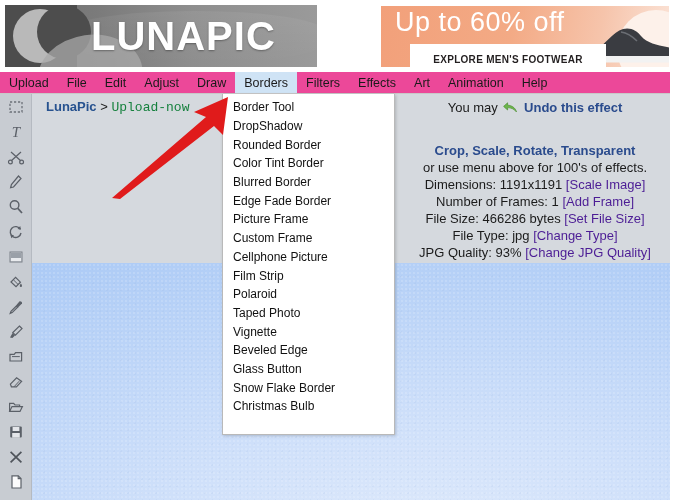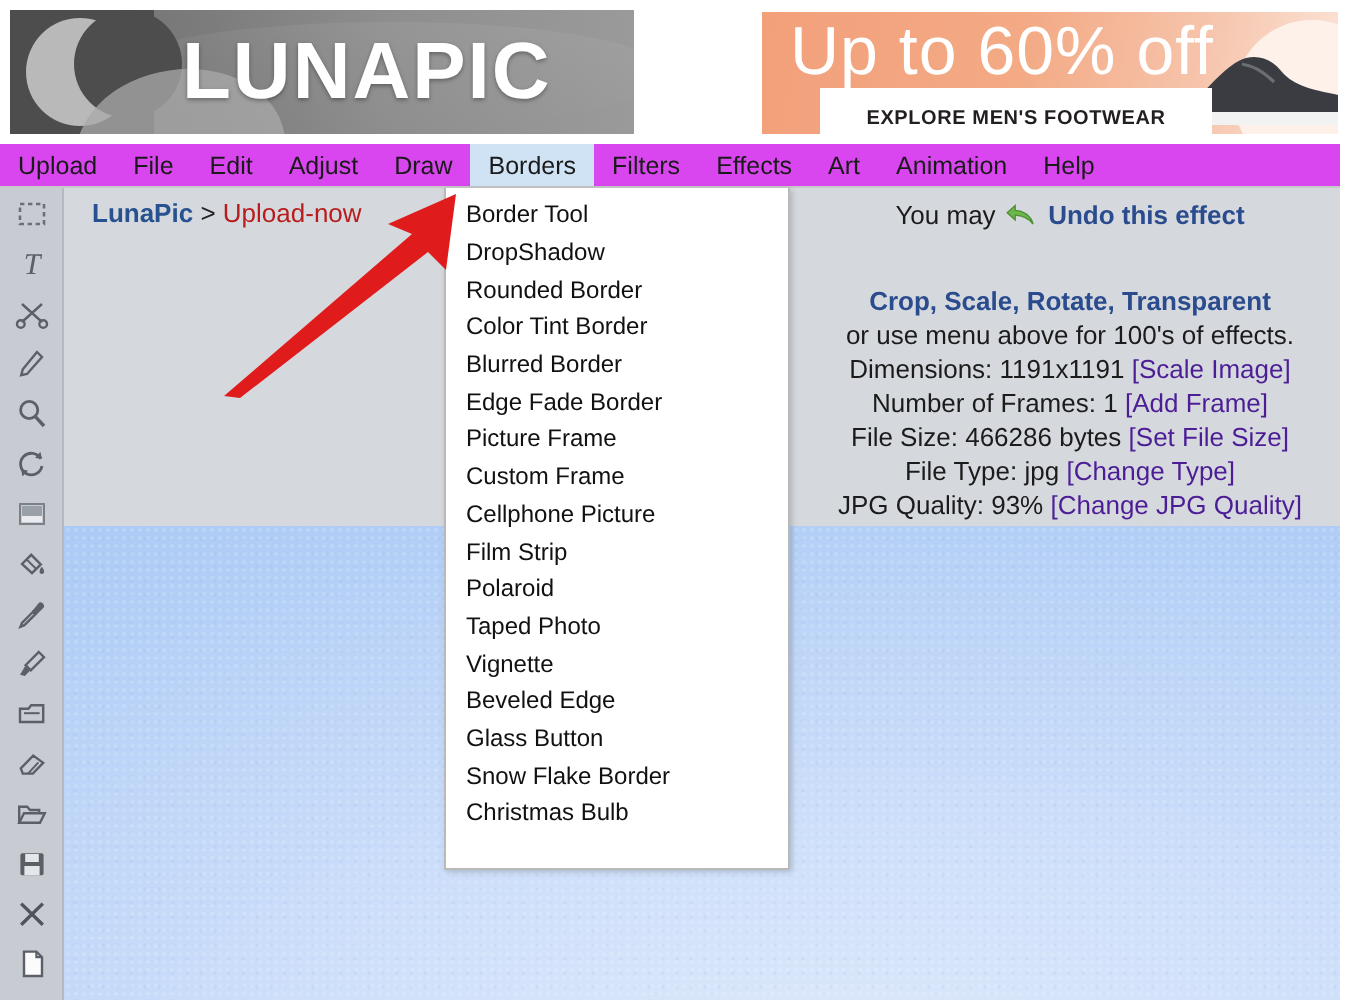--- a/index.html
+++ b/index.html
@@ -71,21 +71,21 @@
   }
 
   .ad-box {
     position: absolute; left: 381px; top: 6px;
     width: 288px; height: 61px;
     background: linear-gradient(100deg,#f2a07a 0%, #f3aa85 45%, #f6c4ab 75%, #fbe4d8 100%);
     overflow: hidden;
   }
   .ad-head {
     position: absolute; left: 14px; top: 1px;
-    font-size: 34px; color: #ffffff; font-weight: normal;
+    font-size: 27px; color: #ffffff; font-weight: normal;
     font-family: "Liberation Sans", sans-serif;
     letter-spacing: .5px;
   }
   .ad-cta {
     position: absolute; left: 29px; top: 38px;
     width: 196px; height: 30px;
     background: #ffffff;
     color: #231f20;
     font-size: 10px; font-weight: bold;
     letter-spacing: .3px;
@@ -98,21 +98,21 @@
   .ad-circle {
     position: absolute; right: -26px; top: 4px;
     width: 78px; height: 78px; border-radius: 50%;
     background: #fdf1ea;
   }
 
   
   .menubar {
     position: absolute; left: 0; top: 72px;
     width: 675px; height: 22px;
-    background: #d946ef;
+    background: #ec4899;
     border-bottom: 1px solid #c8c8c8;
     display: flex; align-items: stretch;
   }
   .menu-item {
     padding: 0 9px;
     display: flex; align-items: center;
     font-size: 12.5px;
     color: #1a1a1a;
     cursor: default;
     white-space: nowrap;
@@ -141,21 +141,21 @@
     width: 643px; height: 406px;
     background: #d5d9de;
   }
   .breadcrumb {
     position: absolute; left: 14px; top: 5px;
     font-size: 13px;
     color: #222;
   }
   .breadcrumb .bc-link { color: #27528f; font-weight: bold; }
   .breadcrumb .bc-sep { color: #222; }
-  .breadcrumb .bc-cur { color: #b91c1c; }
+  .breadcrumb .bc-cur { color: #15803d; font-family: Liberation Mono, monospace; }
 
   
   .canvas {
     position: absolute; left: 0px; top: 169px;
     width: 643px; height: 237px;
     background:
       radial-gradient(120% 150% at 60% 120%, #dfeafb 0%, #cfe0fa 35%, #a8c8f5 100%);
   }
   .canvas::after {
     content:"";

